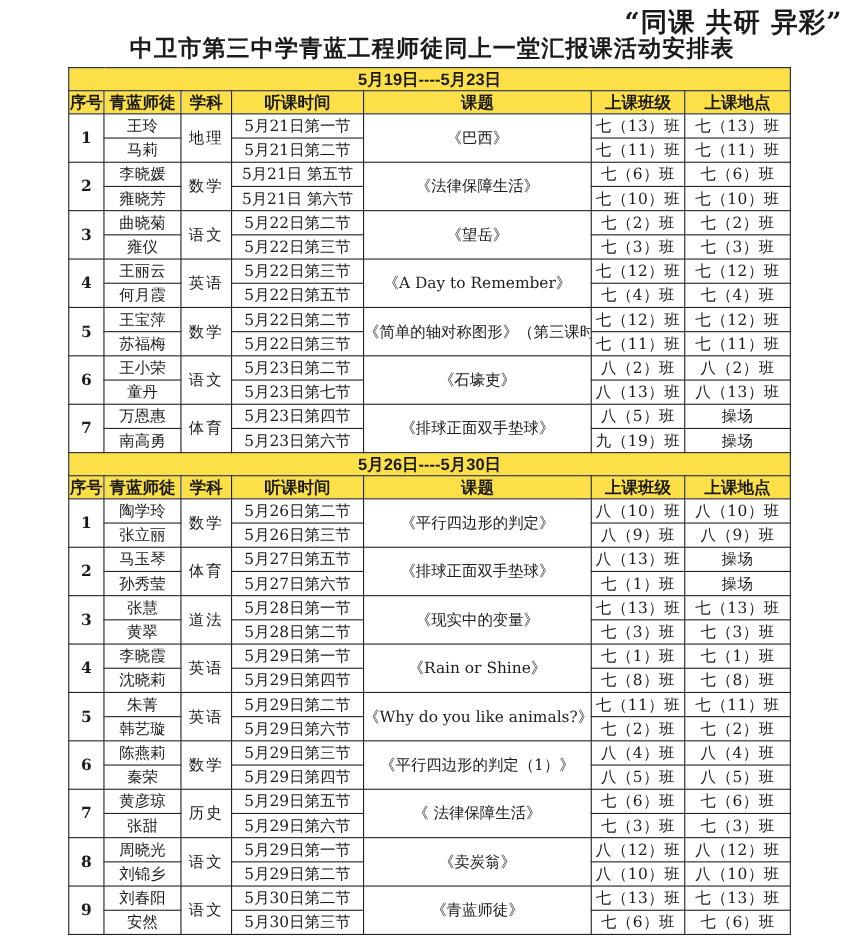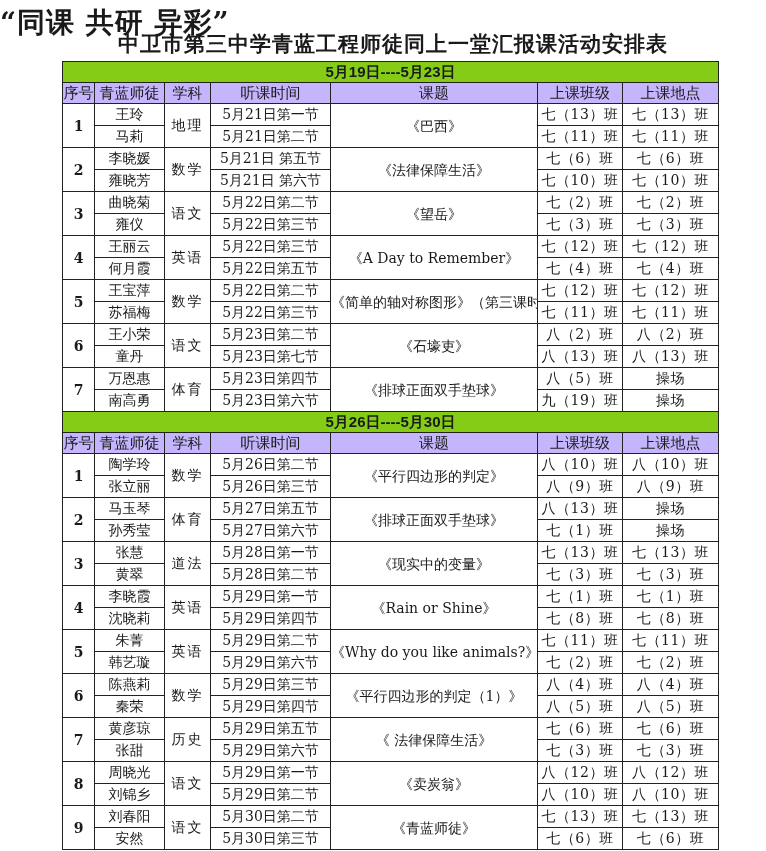--- a/index.html
+++ b/index.html
@@ -1,28 +1,28 @@
 <!DOCTYPE html>
 <html><head>
 <meta charset="utf-8">
 <style>
   html, body { margin:0; padding:0; background:#ffffff; }
   body { width:766px; height:851px; overflow:hidden; position:relative;
          font-family:"DejaVu Serif","Liberation Serif",serif; color:#1a1a1a; }
-  .title1 { position:absolute; top:4px; left:0; width:766px; text-align:left;
-            font-size:28px; font-weight:bold; letter-spacing:1px; }
+  .title1 { position:absolute; top:4px; left:0; width:766px; text-align:right;
+            font-size:24px; font-weight:bold; letter-spacing:1px; }
   .title2 { position:absolute; top:30px; left:0; width:766px; text-align:center;
             font-size:21px; font-weight:bold; letter-spacing:1px;margin-left:10px; }
   table.sched { position:absolute; left:62px; top:61px; border-collapse:collapse;
                 table-layout:fixed; width:656px; }
   table.sched td, table.sched th { border:1px solid #222; padding:0; text-align:center;
                 vertical-align:middle; overflow:hidden; white-space:nowrap; }
-  .period td { background:#84cc16; height:20px; font-family:"Liberation Sans","DejaVu Sans",sans-serif;
+  .period td { background:#fde047; height:20px; font-family:"Liberation Sans","DejaVu Sans",sans-serif;
                font-size:15px; font-weight:bold; }
-  .colhead th { background:#c4b5fd; height:20px; font-size:15px; font-weight:normal; }
+  .colhead th { background:#fde047; height:20px; font-size:15px; font-weight:bold; }
   tr.data td { height:21px; font-size:14px; background:#fff; }
   td.seq { font-size:17px; font-weight:bold; }
   td.topic { white-space:normal; line-height:22px; font-size:14px; }
   td.cls { letter-spacing:0.5px; }
   td.subj { letter-spacing:2px; }
 </style>
 </head>
 <body>
 
 <div class="title1">“同课 共研 异彩”</div>

